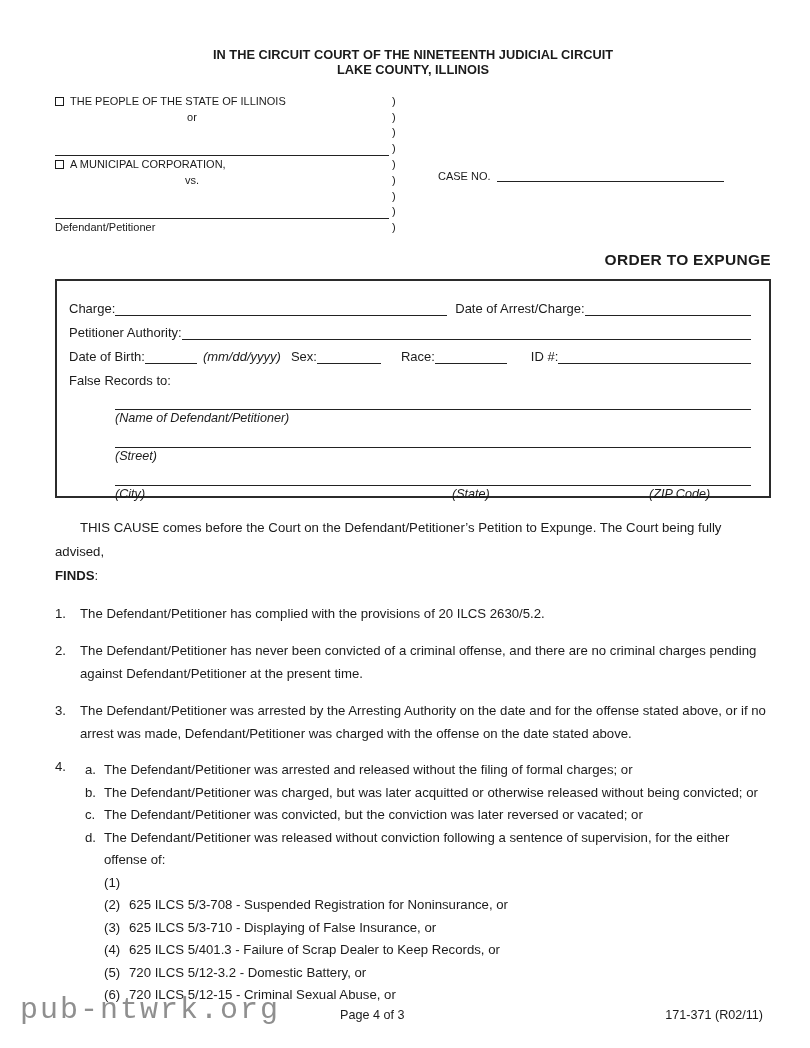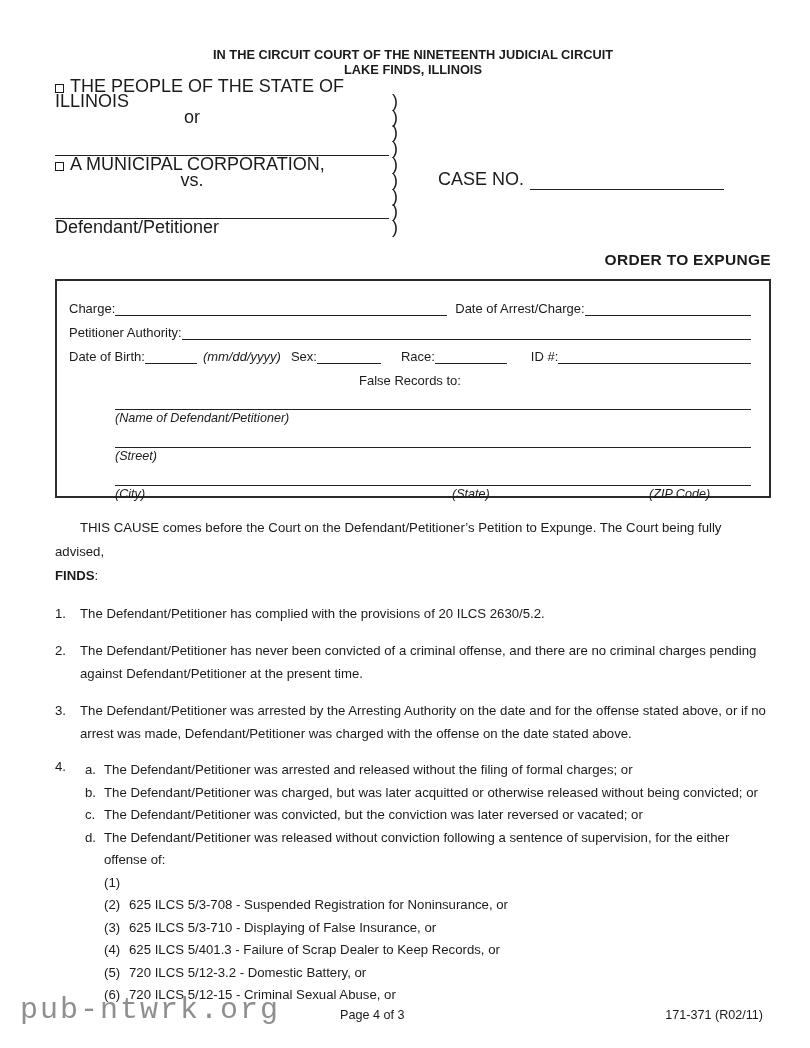--- a/index.html
+++ b/index.html
@@ -12,39 +12,39 @@
     font-family:"Liberation Sans","DejaVu Sans",sans-serif;
     font-size:13px;
     overflow:hidden;
   }
   .content { position:absolute; left:55px; top:0; width:716px; }
 
   
   .court-header { margin-top:47px; text-align:center; font-weight:bold; font-size:12.8px; line-height:15px; }
 
   
-  .caption { position:relative; margin-top:16px; height:144px; font-size:18px; }
+  .caption { position:relative; margin-top:16px; height:144px; font-size:11px; }
   .crow { display:flex; height:15.8px; align-items:flex-end; }
   .cl { width:334px; line-height:15px; }
   .cl.center { text-align:center; padding-right:60px; }
   .cl.right { text-align:left; padding-right:4px; }
   .par { padding-left:3px; line-height:15px; }
   .cb { display:inline-block; width:9px; height:9px; border:1.4px solid #1b1b1b; margin-right:6px; vertical-align:-1px; }
   .fill-line { display:block; width:100%; height:12px; border-bottom:1.2px solid #222; }
   .caseno { position:absolute; left:383px; top:76px; right:47px; display:flex; align-items:flex-end; }
   .caseno .lbl { white-space:pre; padding-right:6px; }
   .uline { border-bottom:1.2px solid #222; height:13px; display:inline-block; }
   .grow { flex:1 1 auto; }
 
   
   .doc-title { text-align:right; font-weight:bold; font-size:15.5px; margin-top:14px; letter-spacing:.3px; }
 
   
   .info-box { margin-top:10px; border:2px solid #2b2b2b; padding:12px 18px 8px 12px; height:219px; }
-  .ibrow { display:flex; align-items:flex-end; height:23px; margin-bottom:1px;justify-content:center; }
+  .ibrow { display:flex; align-items:flex-end; height:23px; margin-bottom:1px; }
   .ibrow .lbl { white-space:pre; }
   .it { font-style:italic; }
   .addr { margin-left:46px; }
   .addr-line { border-bottom:1.2px solid #222; height:21px; }
   .addr-cap { font-style:italic; font-size:12.6px; line-height:16px; height:17px; position:relative; }
   .addr-cap .state { position:absolute; left:337px; top:0; }
   .addr-cap .zip { position:absolute; left:534px; top:0; }
 
   
   .intro { margin-top:18px; line-height:24px; font-size:13.2px; }
@@ -76,21 +76,21 @@
   .form-num { position:absolute; right:47px; top:1008px; font-size:12.6px; }
 </style>
 </head>
 <body>
 
 <div class="page">
   <div class="content">
 
     <div class="court-header">
       <div>IN THE CIRCUIT COURT OF THE NINETEENTH JUDICIAL CIRCUIT</div>
-      <div>LAKE FINDS, ILLINOIS</div>
+      <div>LAKE COUNTY, ILLINOIS</div>
     </div>
 
     <div class="caption">
       <div class="crow">
         <div class="cl"><span class="cb"></span><span>THE PEOPLE OF THE STATE OF ILLINOIS</span></div>
         <span class="par">)</span>
       </div>
       <div class="crow">
         <div class="cl center">or</div>
         <span class="par">)</span>

